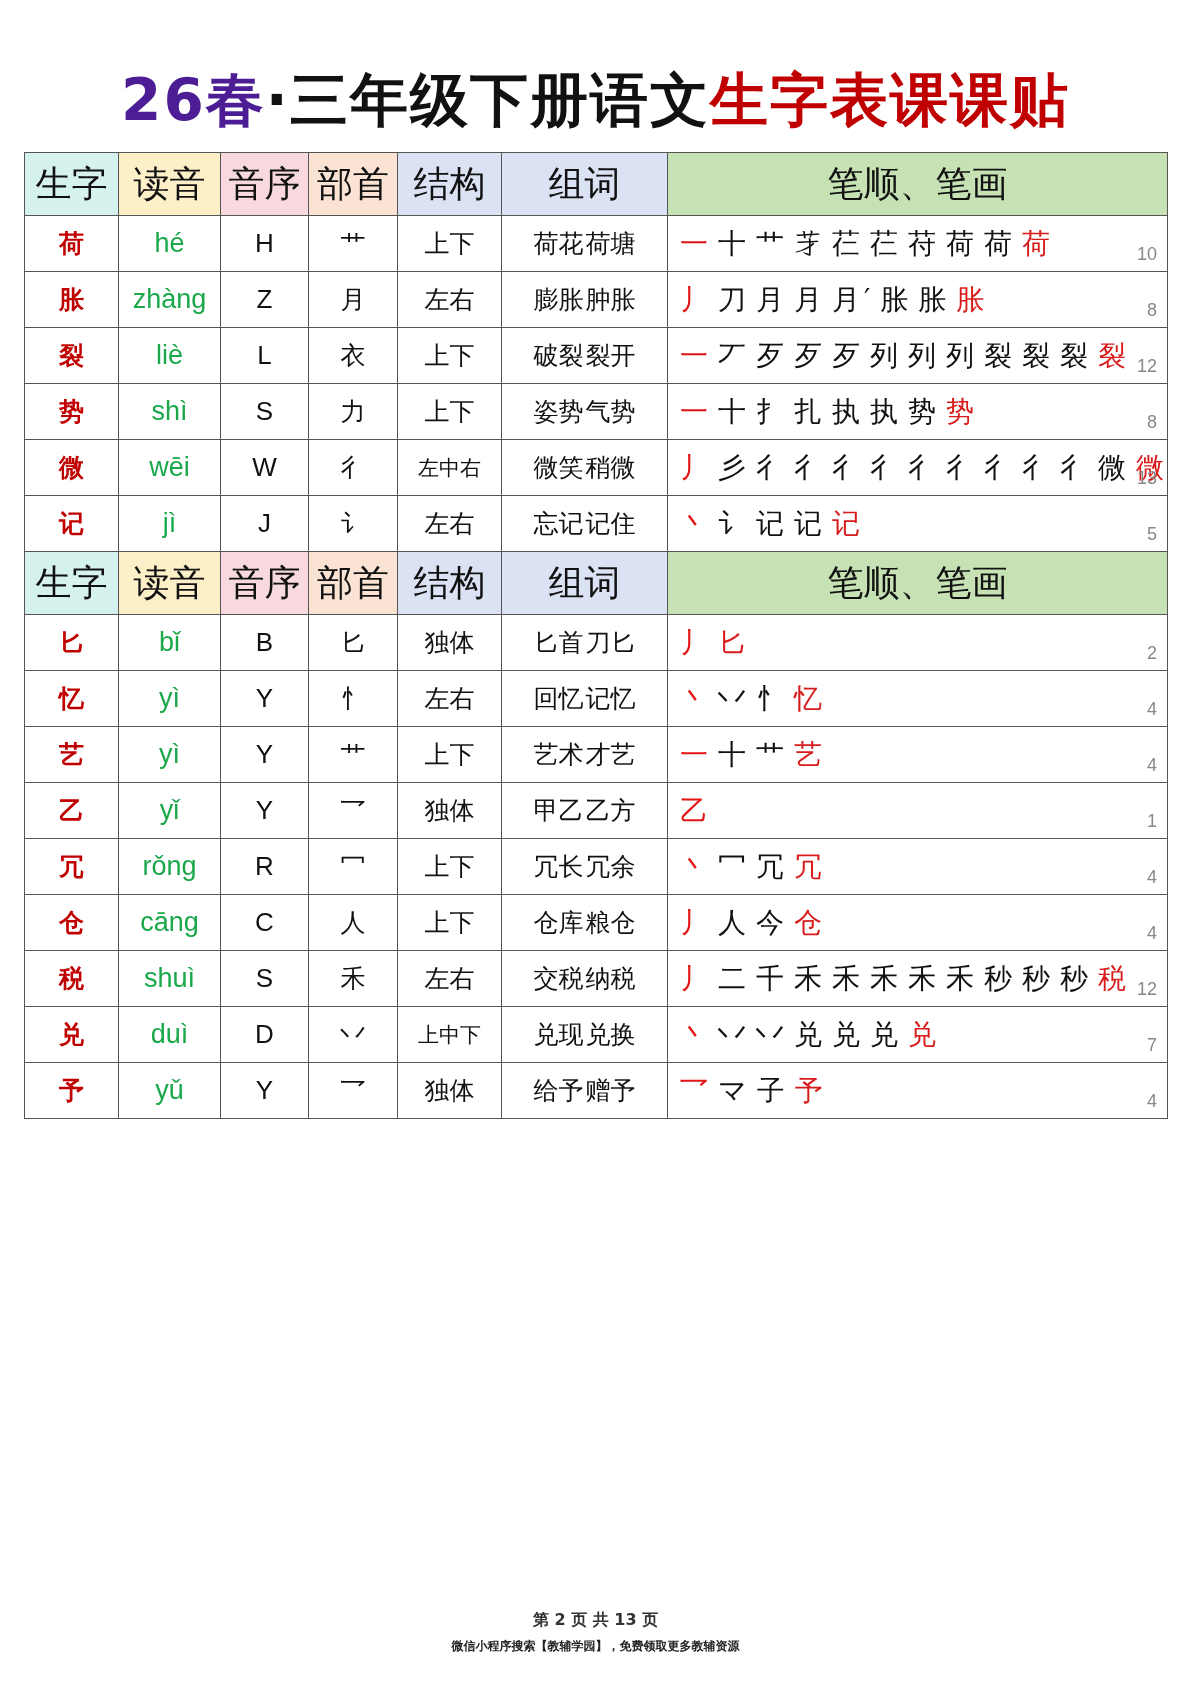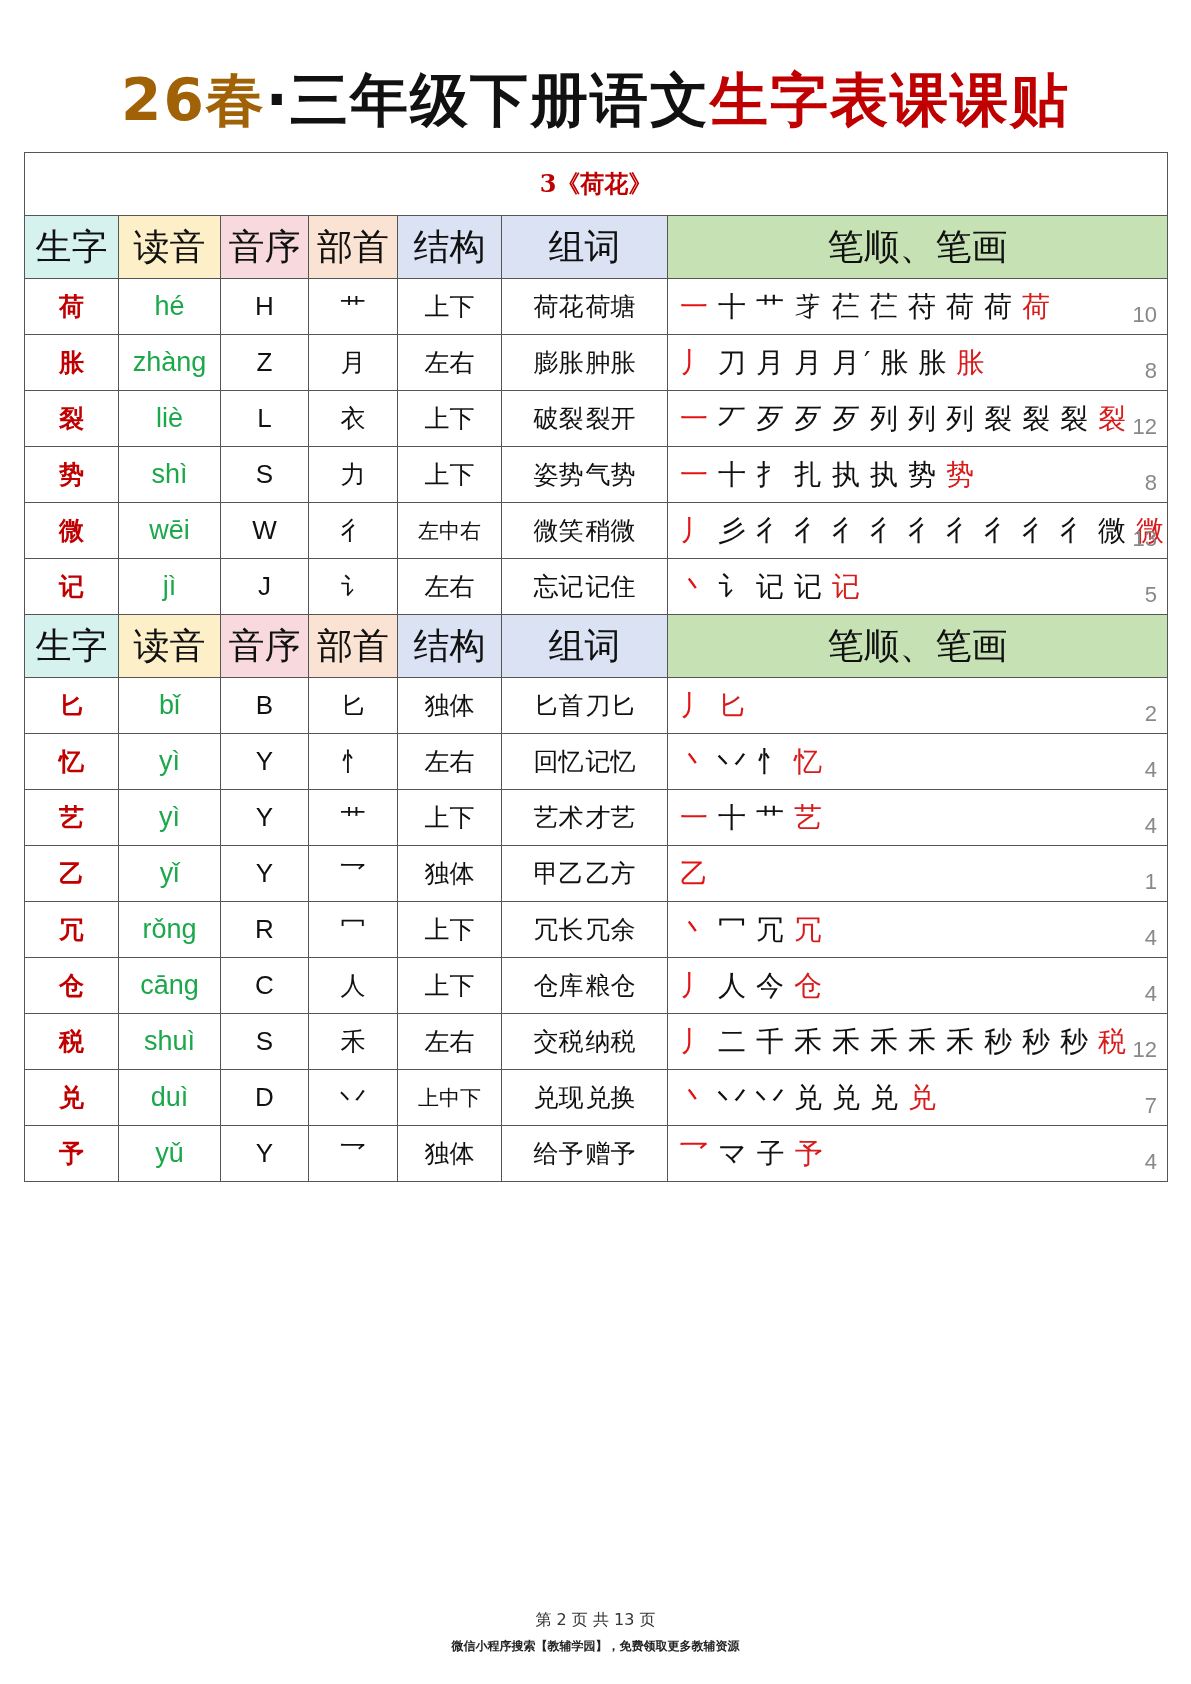--- a/index.html
+++ b/index.html
@@ -1,61 +1,58 @@
 <!DOCTYPE html>
 <html><head>
 <meta charset="utf-8">
 <style>
   html, body { margin:0; padding:0; background:#ffffff; }
   body { width:1191px; height:1684px; position:relative; font-family:"DejaVu Serif", serif; color:#111; }
   .title { position:absolute; top:62px; left:0; width:1191px; text-align:center; font-size:58px; font-weight:bold; letter-spacing:2px; font-family:"DejaVu Sans", sans-serif; }
-  .title .t1 { color:#a16207; }
+  .title .t1 { color:#4c1d95; }
   .title .t2 { color:#111111; }
   .title .t3 { color:#c00000; }
   table.sheet { position:absolute; top:152px; left:24px; width:1143px; border-collapse:collapse; table-layout:fixed; }
   table.sheet td { border:1.5px solid #555; padding:0; text-align:center; vertical-align:middle; }
   .section-row td { height:62px; text-align:left; padding-left:12px; color:#c00000; font-size:24px; font-weight:bold; }
   .head-row td { height:62px; font-size:36px; font-weight:normal; color:#111; }
   .data-row td { height:55px; font-size:25px; }
   .c-char { color:#c00000; font-weight:bold; }
   .c-pin { color:#1aa84a; font-family:"Liberation Sans", sans-serif; font-size:27px !important; }
   .c-seq { font-family:"Liberation Sans", sans-serif; font-size:26px !important; }
   .c-rad, .c-struct, .c-words { color:#111; }
   .c-struct.small { font-size:21px !important; }
   .c-words span { margin:0 1px; }
   .strokes { position:relative; text-align:left !important; padding-left:12px !important;text-decoration:underline; }
   .strokes .seq { font-size:28px; letter-spacing:4px; color:#111; white-space:nowrap; }
   .strokes .seq span { display:inline-block; margin-right:6px; }
   .strokes .seq span.last { color:#d81b1b; }
   .strokes .seq span.first { color:#e31414; }
-  .strokes .cnt { position:absolute; right:10px; bottom:6px; font-family:"Liberation Sans", sans-serif; font-size:22px; color:#888;margin-left:36px; }
-  .footer-page { position:absolute; top:1610px; left:0; width:1191px; text-align:center; font-size:16px; color:#333; font-family:"DejaVu Sans", sans-serif; }
+  .strokes .cnt { position:absolute; right:10px; bottom:6px; font-family:"Liberation Sans", sans-serif; font-size:18px; color:#888;margin-left:36px; }
+  .footer-page { position:absolute; top:1610px; left:0; width:1191px; text-align:center; font-size:16px; color:#333; font-family:"DejaVu Sans", sans-serif;font-weight:bold; }
   .footer-promo { position:absolute; top:1638px; left:0; width:1191px; text-align:center; font-size:12px; color:#222; font-weight:bold; font-family:"DejaVu Sans", sans-serif; }
 </style>
 </head>
 <body>
 
 <div class="title">
   <span class="t1">26春</span><span class="t2">·</span><span class="t2">三年级下册语文</span><span class="t3">生字表课课贴</span>
 </div>
 
 <table class="sheet">
   <colgroup>
     <col style="width:94px">
       <col style="width:102px">
       <col style="width:88px">
       <col style="width:89px">
       <col style="width:104px">
       <col style="width:166px">
       <col style="width:500px">
   </colgroup>
   <tbody id="tbody">
-      <tr class="section-row">
-        <td colspan="7">3《荷花》</td>
-      </tr>
       <tr class="head-row">
         <td style="background: rgb(214, 242, 239);">生字</td>
         <td style="background: rgb(253, 240, 200);">读音</td>
         <td style="background: rgb(248, 218, 222);">音序</td>
         <td style="background: rgb(250, 227, 211);">部首</td>
         <td style="background: rgb(219, 226, 243);">结构</td>
         <td style="background: rgb(219, 226, 243);">组词</td>
         <td style="background: rgb(198, 226, 180);">笔顺、笔画</td>
       </tr>
       <tr class="data-row">

